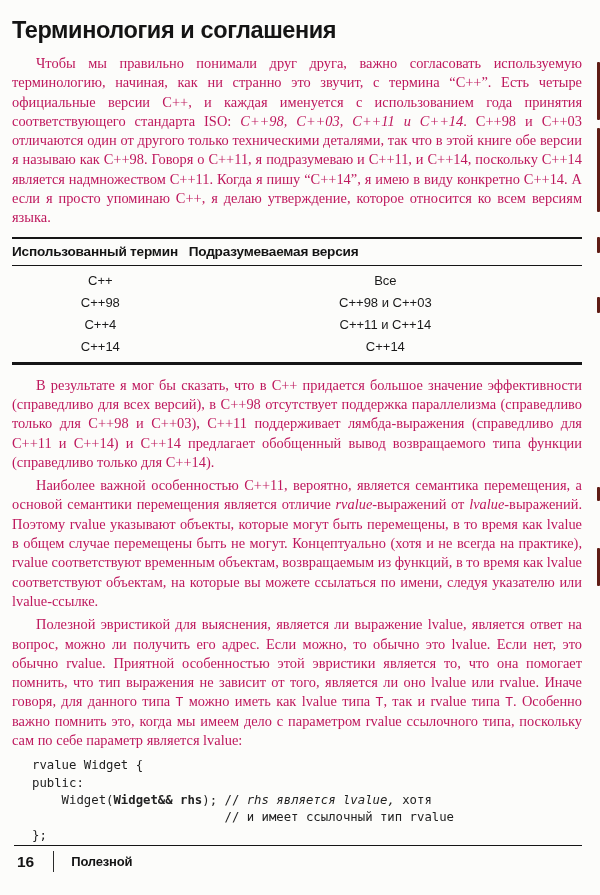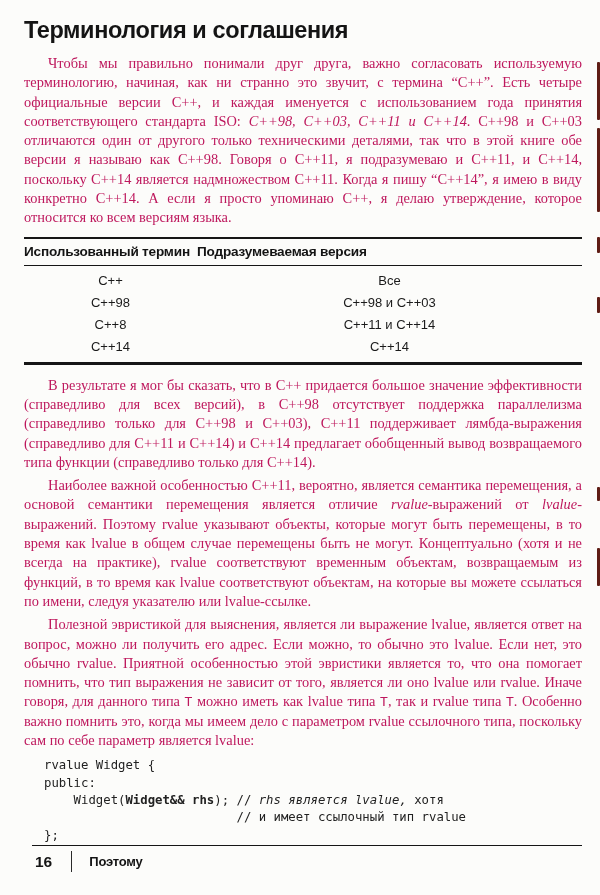--- a/index.html
+++ b/index.html
@@ -1,21 +1,21 @@
 <!DOCTYPE html>
 <html lang="ru"><head>
 <meta charset="utf-8">
 <style>
   html,body{margin:0;padding:0;}
   body{
     width:600px;height:895px;position:relative;overflow:hidden;
     background:#fcfcfa;color:#1b1b1b;
     font-family:"Liberation Serif", serif;
   }
-  .page{padding:15px 18px 0 24px;}
+  .page{padding:15px 18px 0 12px;}
   .page-title{
     font-family:"Liberation Sans", sans-serif;
     font-weight:bold;font-size:23.5px;letter-spacing:-0.4px;
     margin:2px 0 10px 0;color:#141414;
   }
   p.body-par{
     margin:0;font-size:14.4px;line-height:19.3px;
     text-align:justify;text-indent:24px;color:#be185d;
   }
   .run-i{font-style:italic;}
@@ -39,21 +39,21 @@
   table.term-table tr:first-child td{padding-top:7px;}
   table.term-table tr:last-child td{padding-bottom:8px;margin-top:42px;}
   .code-block{
     margin:7px 0 0 20px;
     font-family:"DejaVu Sans Mono", monospace;
     font-size:12.3px;line-height:17.3px;color:#222;
   }
   .code-line{white-space:pre;}
   .par-gap{height:4px;}
   .footer{
-    position:absolute;left:32px;right:18px;top:845px;
+    position:absolute;left:14px;right:18px;top:845px;
     border-top:1.7px solid #161616;
     padding-top:5px;display:flex;align-items:center;
     font-family:"Liberation Sans", sans-serif;font-weight:bold;color:#141414;
   }
   .page-num{font-size:15.5px;padding-left:3px;}
   .footer-sep{border-left:1.6px solid #2a2a2a;height:21px;margin:0 17px 0 19px;}
   .footer-section{font-size:13px;letter-spacing:-0.2px;}
   .edge-mark{position:absolute;right:0;width:3px;border-radius:1px;}
 </style>
 </head>
@@ -75,21 +75,21 @@
     <tbody>
         <tr>
           <td>C++</td>
           <td>Все</td>
         </tr>
         <tr>
           <td>C++98</td>
           <td>C++98 и C++03</td>
         </tr>
         <tr>
-          <td>C++8</td>
+          <td>C++4</td>
           <td>C++11 и C++14</td>
         </tr>
         <tr>
           <td>C++14</td>
           <td>C++14</td>
         </tr>
       </tbody>
   </table>
 
   <p class="body-par"><span>В результате я мог бы сказать, что в C++ придается большое значение эффективности (справедливо для всех версий), в C++98 отсутствует поддержка параллелизма (справедливо только для C++98 и C++03), C++11 поддерживает лямбда-выражения (справедливо для C++11 и C++14) и C++14 предлагает обобщенный вывод возвращаемого типа функции (справедливо только для C++14).</span></p>
@@ -104,21 +104,21 @@
       <div class="code-line"><span>    Widget(</span><span class="run-b">Widget&amp;&amp; rhs</span><span>); </span><span>// </span><span class="run-i">rhs является lvalue,</span><span> хотя</span></div>
       <div class="code-line"><span>                          // и имеет ссылочный тип rvalue</span></div>
       <div class="code-line"><span>};</span></div>
     </div>
 
 </div>
 
 <div class="footer">
   <span class="page-num">16</span>
   <span class="footer-sep"></span>
-  <span class="footer-section">Поэтому</span>
+  <span class="footer-section">Полезной</span>
 </div>
 
 <div class="edge-mark" style="top: 62px; height: 58px; background: rgb(95, 29, 21);"></div>
 <div class="edge-mark" style="top: 128px; height: 84px; background: rgb(95, 29, 21);"></div>
 <div class="edge-mark" style="top: 237px; height: 16px; background: rgb(95, 29, 21);"></div>
 <div class="edge-mark" style="top: 297px; height: 16px; background: rgb(95, 29, 21);"></div>
 <div class="edge-mark" style="top: 487px; height: 14px; background: rgb(95, 29, 21);"></div>
 <div class="edge-mark" style="top: 548px; height: 38px; background: rgb(95, 29, 21);"></div>
 
 </body></html>

